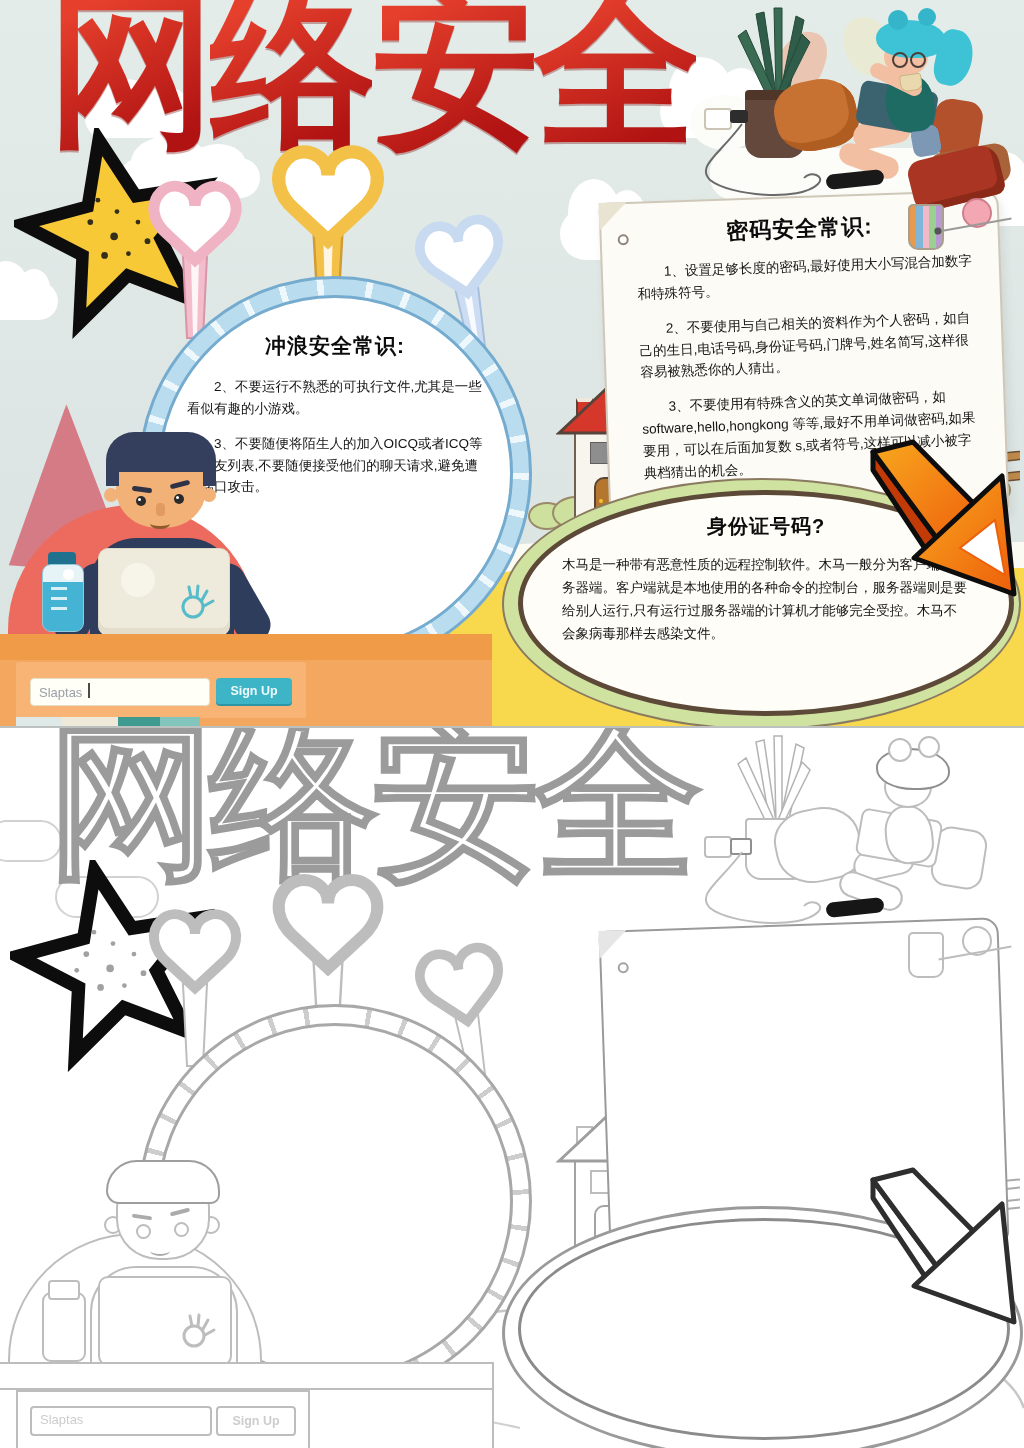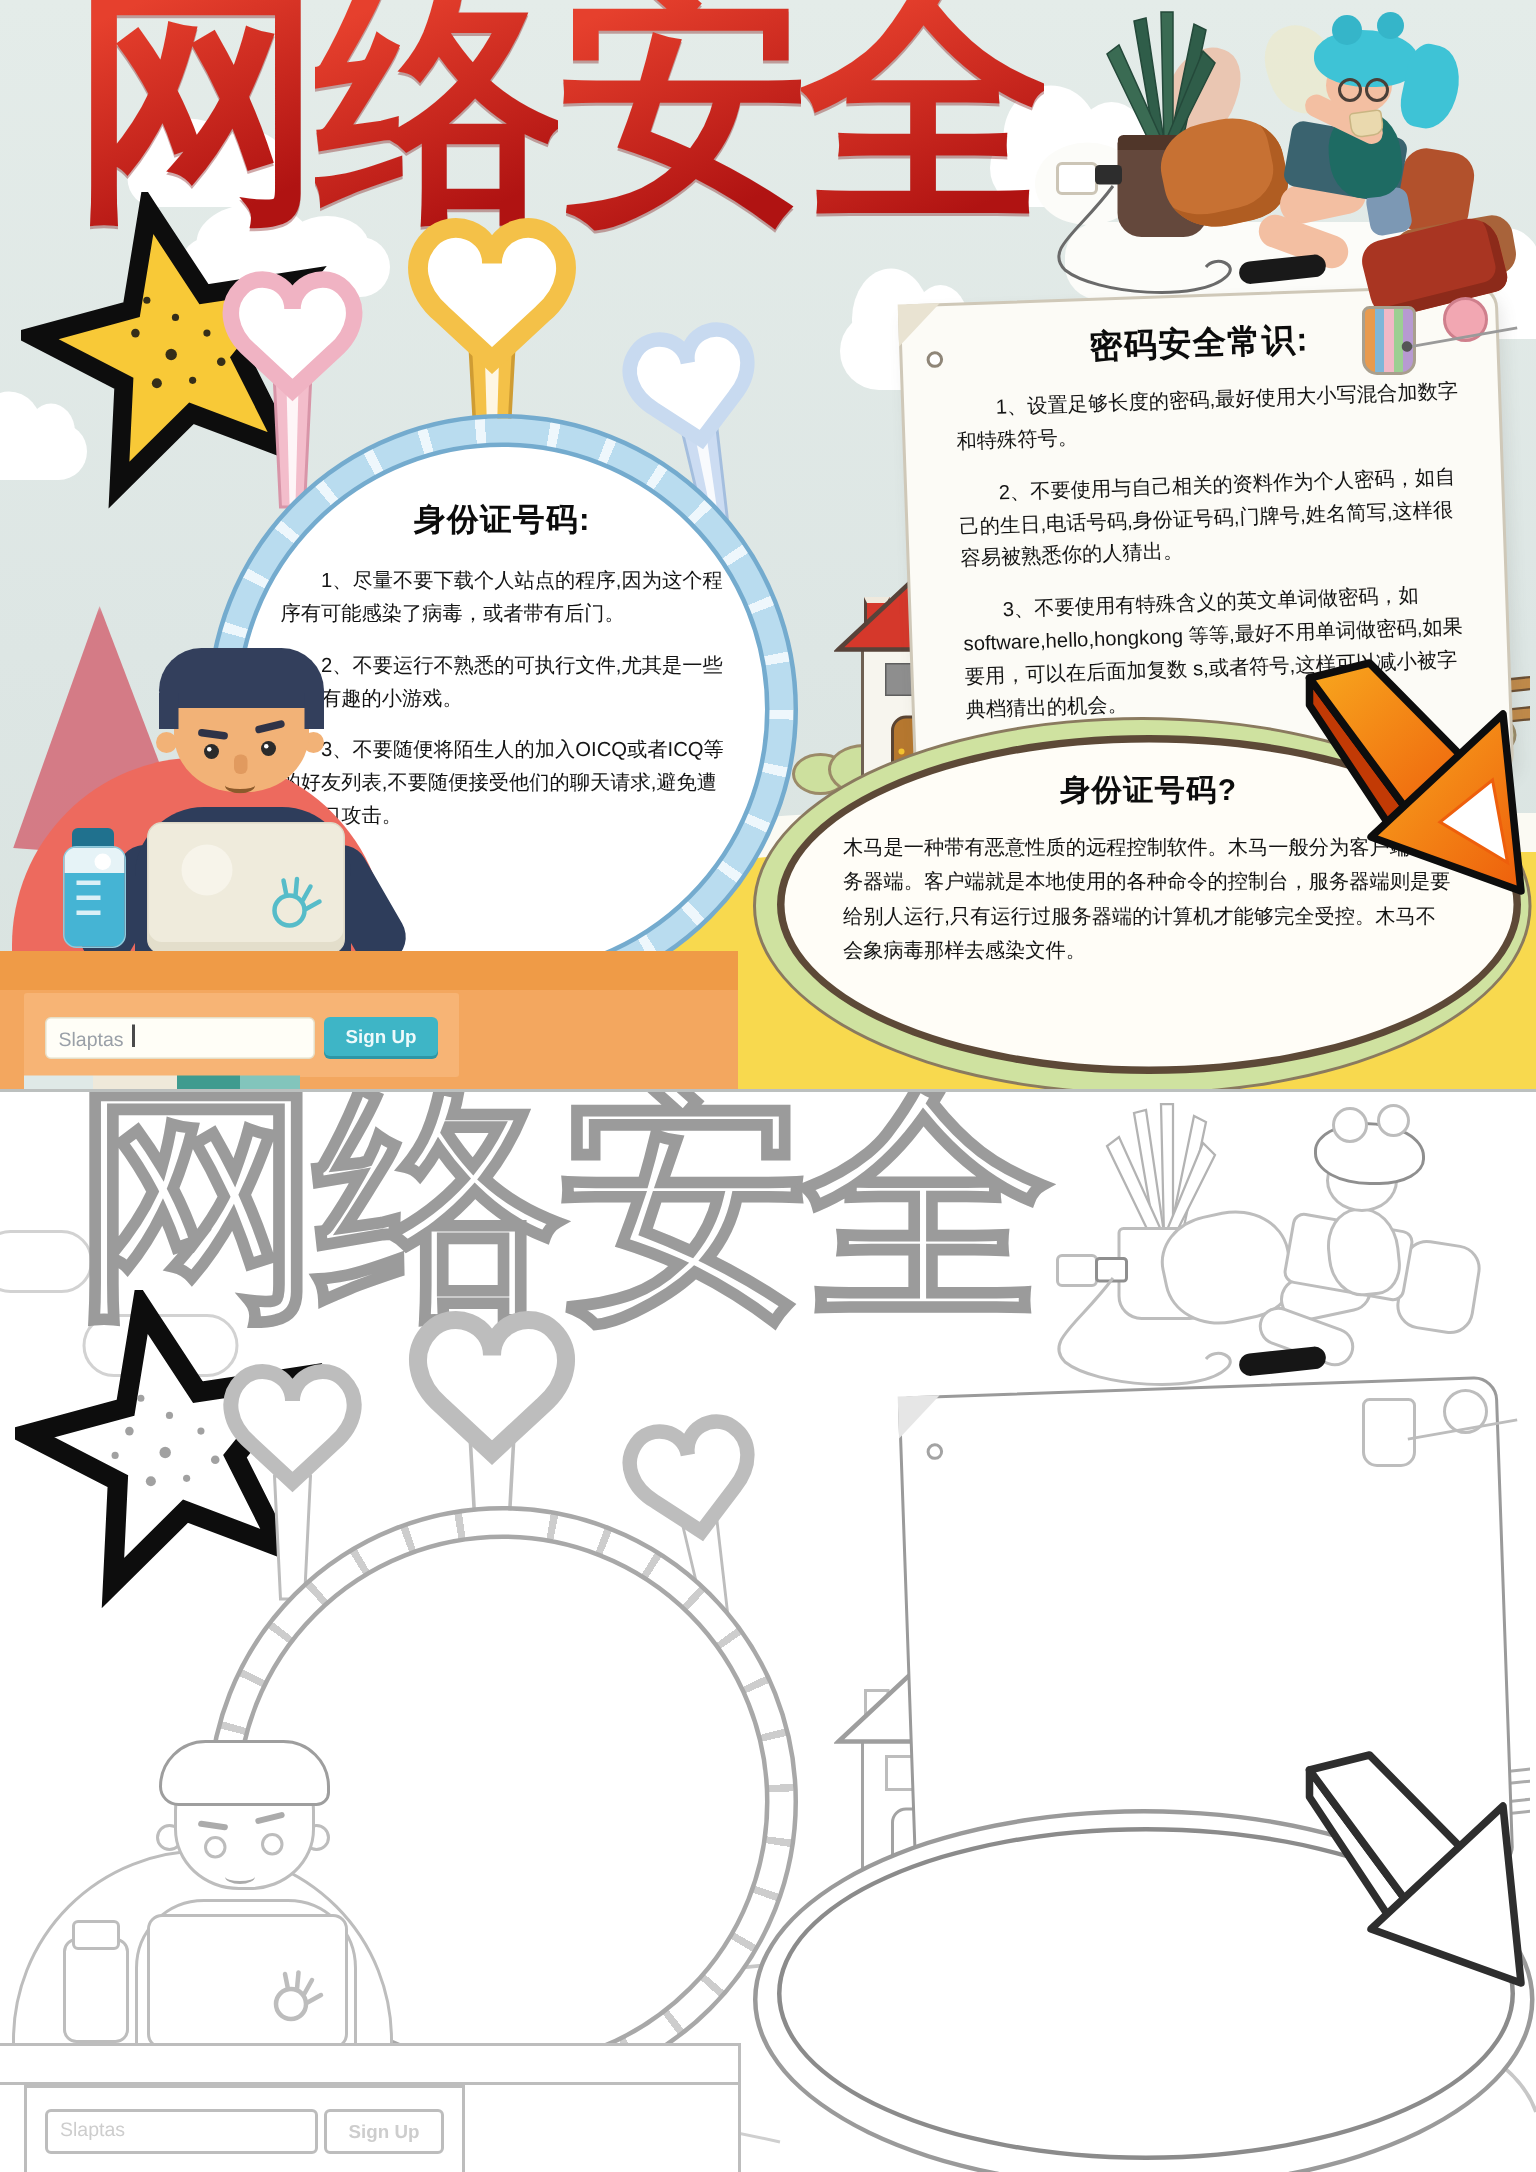--- a/index.html
+++ b/index.html
@@ -180,23 +180,22 @@
       </svg>
       <div class="a" style="left:590px;top:442px;width:17px;height:20px;background:#8e8e8e;border:1px solid #5f5f5f"></div>
       <div class="a" style="left:620px;top:468px;width:11px;height:11px;background:#cfc8bb;border:1px solid #8a7a6a"></div>
       <div class="a" style="left:594px;top:477px;width:21px;height:40px;background:#b5772f;border:2px solid #5a4433;border-radius:10px 10px 0 0">
         <div class="a" style="left:3px;top:20px;width:4px;height:4px;background:#f2c230;border-radius:50%"></div>
       </div>
     </div>
 
     <div class="ring" style="left:138px;top:276px;width:388px;height:388px">
       <div class="ring-inner">
-        <div class="panel-head" style="margin-top:34px">身份证号码:</div>
+        <div class="panel-head" style="margin-top:34px">冲浪安全常识:</div>
         <div class="body-text" style="width:296px;margin:16px auto 0">
-          <p>1、尽量不要下载个人站点的程序,因为这个程序有可能感染了病毒，或者带有后门。</p>
           <p>2、不要运行不熟悉的可执行文件,尤其是一些看似有趣的小游戏。</p>
           <p>3、不要随便将陌生人的加入OICQ或者ICQ等的好友列表,不要随便接受他们的聊天请求,避免遭受端口攻击。</p>
         </div>
       </div>
     </div>
 
     <div class="scroll" style="left:604px;top:196px;width:396px;height:322px;transform:rotate(-2deg)">
       <div class="fold"></div>
       <div class="dot"></div>
       <div class="panel-head" style="margin-top:16px;font-size:22px">密码安全常识:</div>

